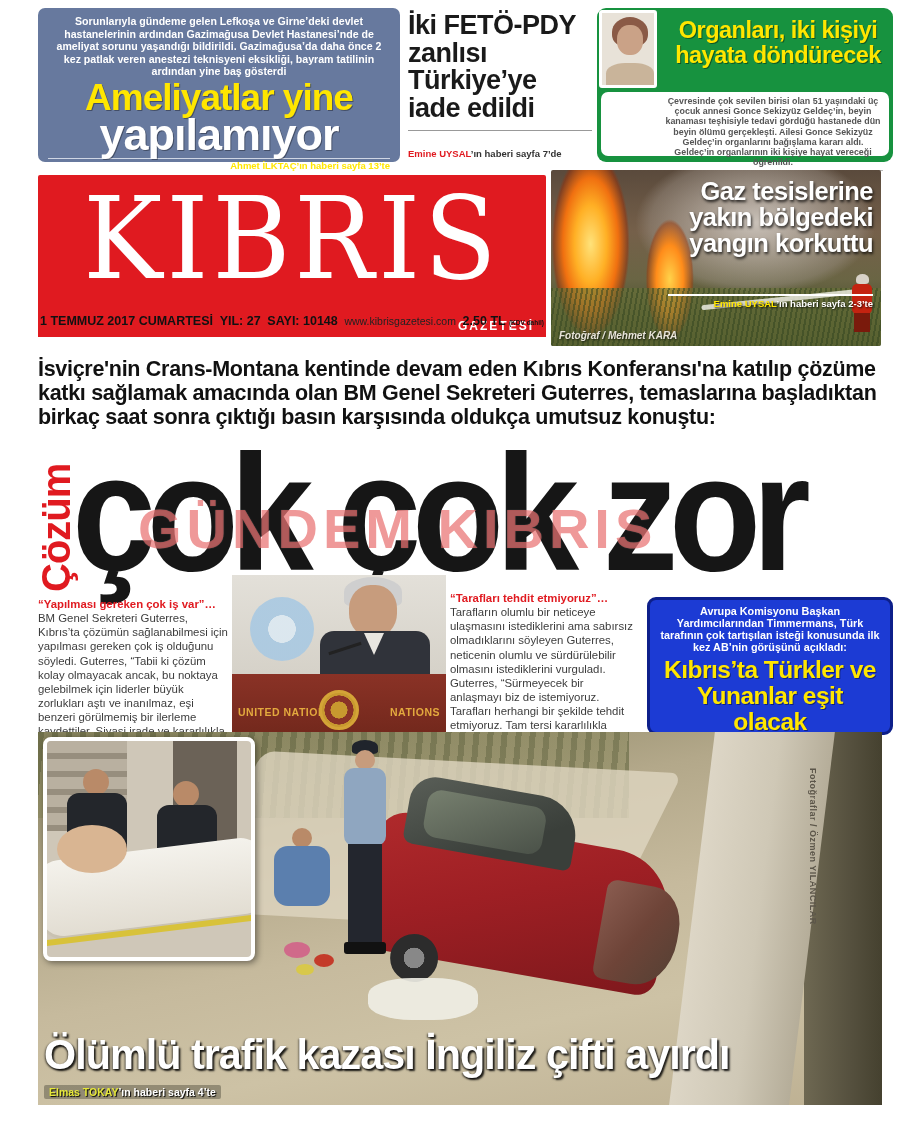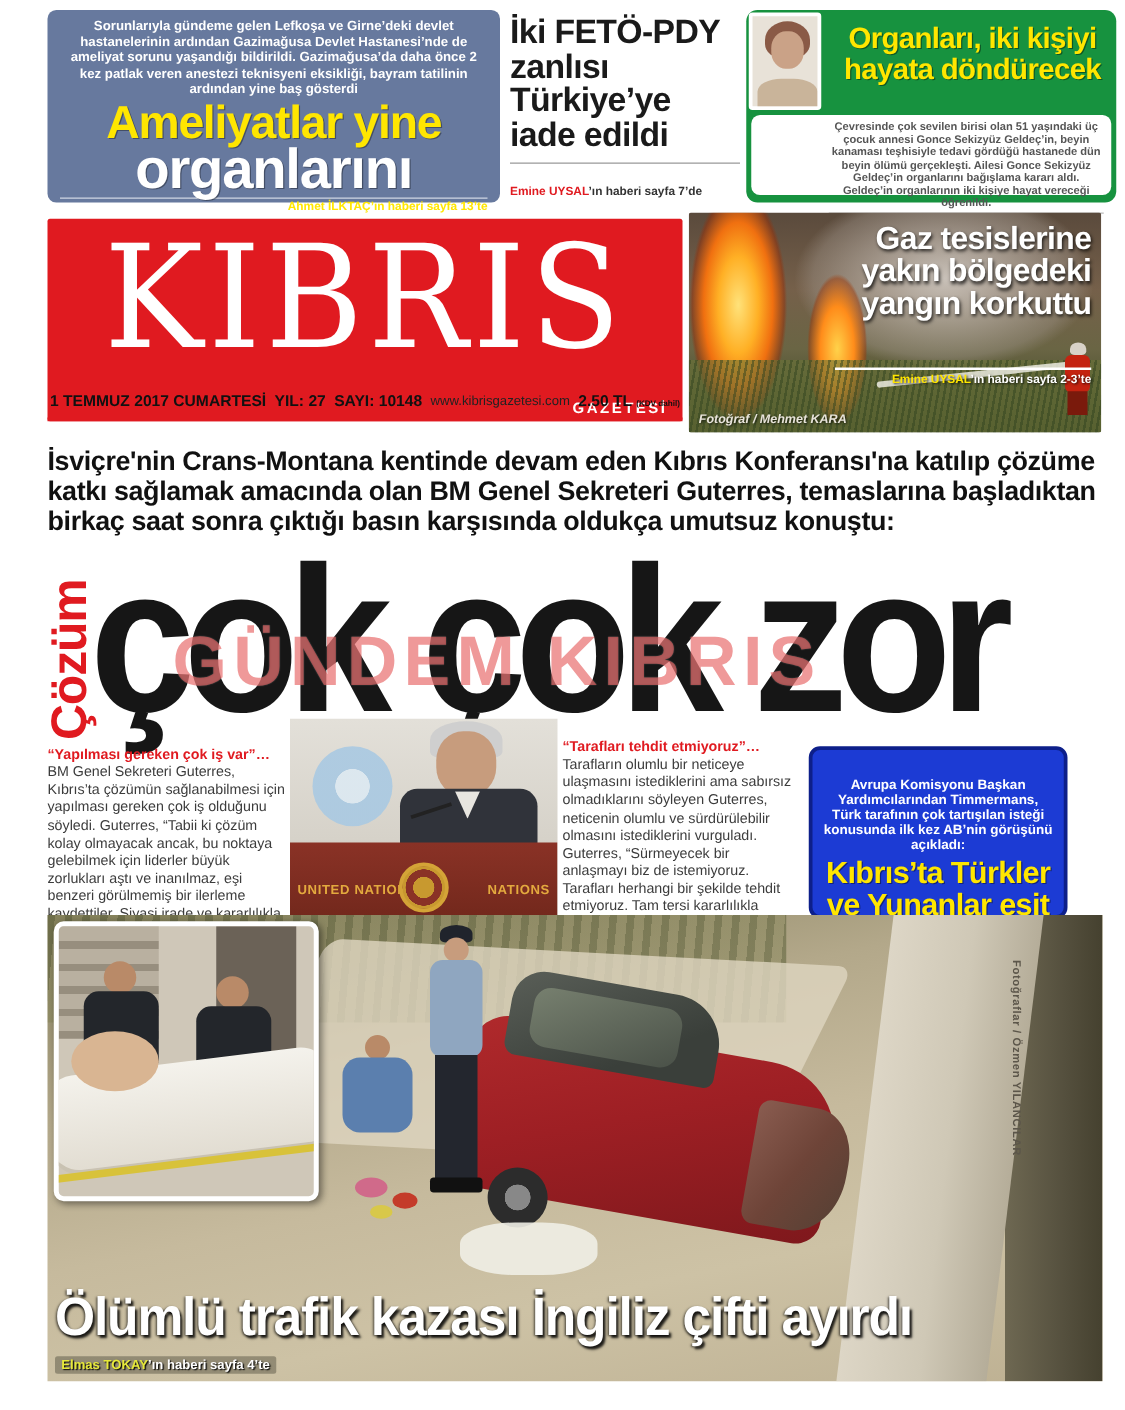--- a/index.html
+++ b/index.html
@@ -102,22 +102,22 @@
     clip-path:polygon(0 0,100% 0,50% 100%); }
   .podium { position:absolute; left:0; bottom:0; width:100%; height:62px;
     background:linear-gradient(180deg,#8a3226 0%,#72281c 100%); }
   .podium-txt { position:absolute; bottom:18px; width:100%; display:flex; justify-content:space-between;
     padding:0 6px; color:#e3a93e; font-weight:bold; font-size:10.5px; letter-spacing:.5px; }
   .un-gold { position:absolute; left:50%; bottom:6px; transform:translateX(-50%); width:40px; height:40px;
     border-radius:50%; border:3px solid #d4a437; background:radial-gradient(circle,#c8992f 0 35%, #8a3226 36% 60%, #c8992f 61%); }
   .mic { position:absolute; left:96px; top:72px; width:34px; height:3px; background:#222; transform:rotate(-18deg); }
 
   
-  .blue-box { position:absolute; left:647px; top:597px; width:207px; height:138px; background:#1c3bd4;
-    border:3px solid #0d1f8a; border-radius:9px; padding:22px 8px; text-align:center; }
+  .blue-box { position:absolute; left:647px; top:597px; width:246px; height:138px; background:#1c3bd4;
+    border:3px solid #0d1f8a; border-radius:9px; padding:5px 8px; text-align:center; }
   .bb-intro { color:#fff; font-weight:bold; font-size:10.8px; line-height:1.12; }
   .bb-h { color:#ffe600; font-weight:bold; font-size:24.5px; line-height:1.05; letter-spacing:-0.5px; margin-top:4px;
     text-shadow:1px 1px 0 rgba(0,0,0,.4); }
   .bb-ref { color:#fff; font-weight:bold; font-size:10.5px; border-top:1px solid #9fb0ff; margin:5px 30px 0; padding-top:2px; }
 
   
   .crash { position:absolute; left:38px; top:732px; width:844px; height:373px; overflow:hidden;
     background:linear-gradient(168deg,#86805f 0%,#9a9272 14%,#b3a88a 30%,#c6ba9d 52%,#cdc2a5 72%,#bdb092 100%); }
   .crash-trees { position:absolute; left:0; top:0; width:70%; height:86px;
     background:repeating-linear-gradient(95deg, rgba(90,95,55,.55) 0 6px, rgba(130,130,85,.45) 6px 14px); }
@@ -178,21 +178,21 @@
   .name-lime { color:#e6e83a; }
 </style>
 </head>
 <body>
 
 <div class="page">
 
   <div class="tl-box">
     <div class="tl-intro">Sorunlarıyla gündeme gelen Lefkoşa ve Girne’deki devlet hastanelerinin ardından Gazimağusa Devlet Hastanesi’nde de ameliyat sorunu yaşandığı bildirildi. Gazimağusa’da daha önce 2 kez patlak veren anestezi teknisyeni eksikliği, bayram tatilinin ardından yine baş gösterdi</div>
     <div class="tl-h1">Ameliyatlar yine</div>
-    <div class="tl-h2">organlarını</div>
+    <div class="tl-h2">yapılamıyor</div>
     <div class="tl-byline">Ahmet İLKTAÇ’ın haberi sayfa 13’te</div>
   </div>
 
   <div class="tm-col">
     <div class="tm-h">İki FETÖ-PDY zanlısı Türkiye’ye iade edildi</div>
     <div class="tm-byline"><span class="name-red">Emine UYSAL</span><span>’ın haberi sayfa 7’de</span></div>
   </div>
 
   <div class="tr-box">
     <div class="portrait">

